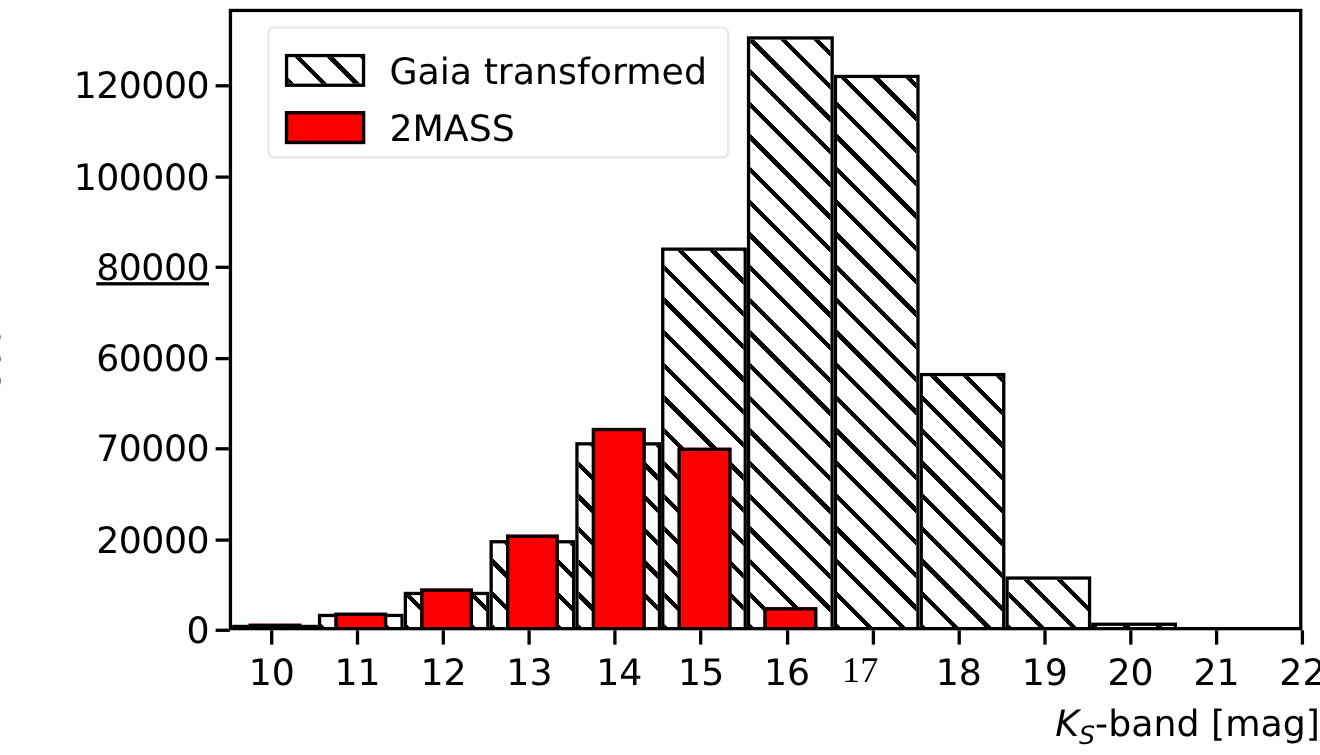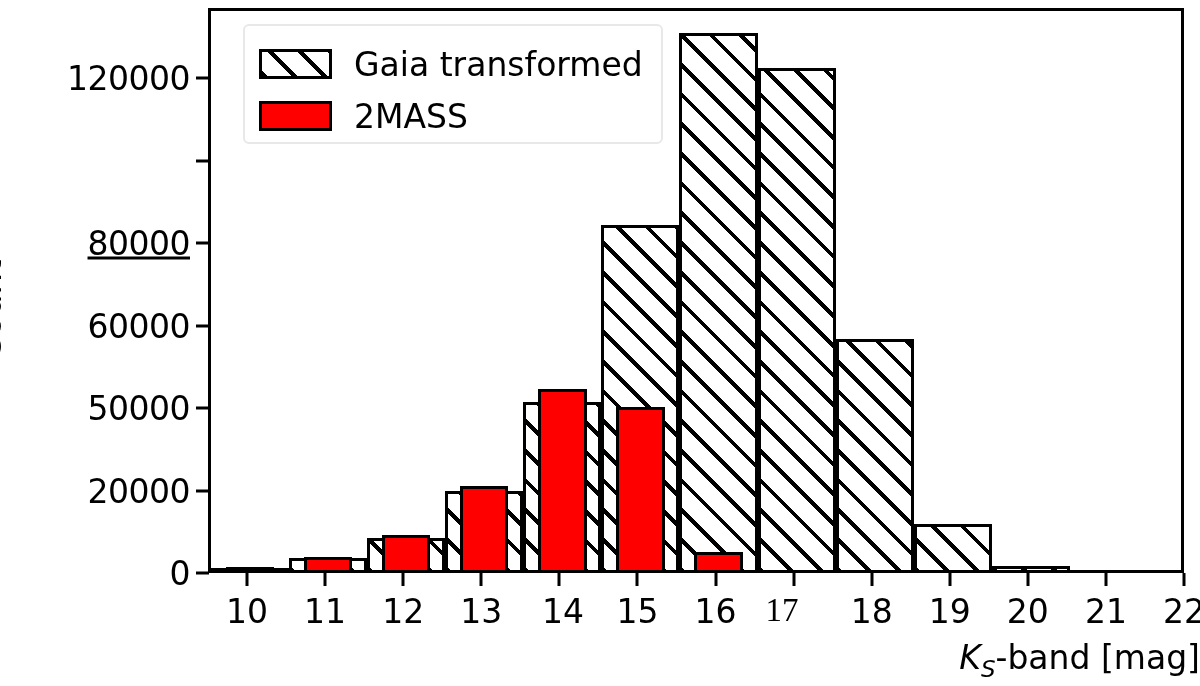--- a/index.html
+++ b/index.html
@@ -173,26 +173,27 @@
 
 <div id="figure">
 
   <div id="ylabel">Count</div>
 
   <div id="ytick-labels">
       <div class="ytick-label" style="top: 573px;">0</div>
       <div class="ytick-mark" style="top: 573px;"></div>
       <div class="ytick-label" style="top: 490.518px;">20000</div>
       <div class="ytick-mark" style="top: 490.518px;"></div>
-      <div class="ytick-label" style="top: 408.036px;">50000</div>
+      <div class="ytick-label" style="top: 408.036px;">70000</div>
       <div class="ytick-mark" style="top: 408.036px;"></div>
       <div class="ytick-label" style="top: 325.555px;">60000</div>
       <div class="ytick-mark" style="top: 325.555px;"></div>
       <div class="ytick-label" style="top: 243.073px; text-decoration: underline;">80000</div>
       <div class="ytick-mark" style="top: 243.073px;"></div>
+      <div class="ytick-label" style="top: 160.591px;">100000</div>
       <div class="ytick-mark" style="top: 160.591px;"></div>
       <div class="ytick-label" style="top: 78.1095px;">120000</div>
       <div class="ytick-mark" style="top: 78.1095px;"></div>
     </div>
 
   <div id="plot-area">
     <div id="bars-layer" style="position: absolute; left: 0px; top: 0px; width: 976px; height: 565px;">
         <div class="bar bar-hatch" style="left: 0px; width: 78.08px; height: 8.24818px; bottom: 0px;"></div>
         <div class="bar bar-hatch" style="left: 78.08px; width: 78.08px; height: 17.7336px; bottom: 0px;"></div>
         <div class="bar bar-hatch" style="left: 156.16px; width: 78.08px; height: 38.354px; bottom: 0px;"></div>

